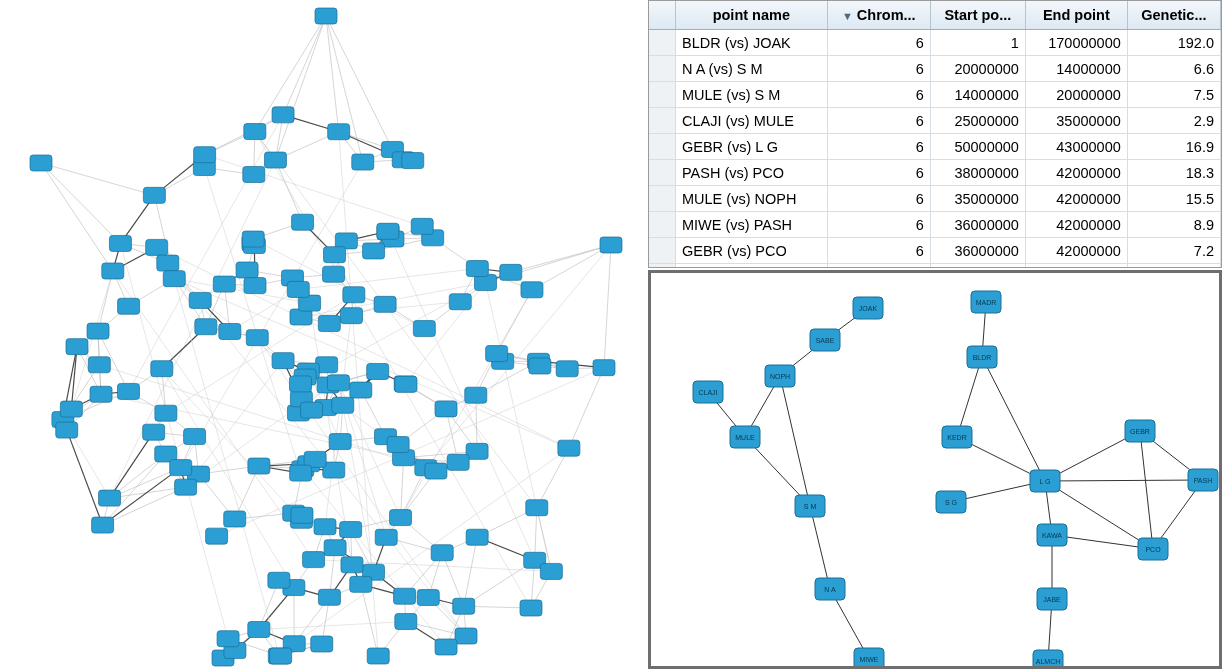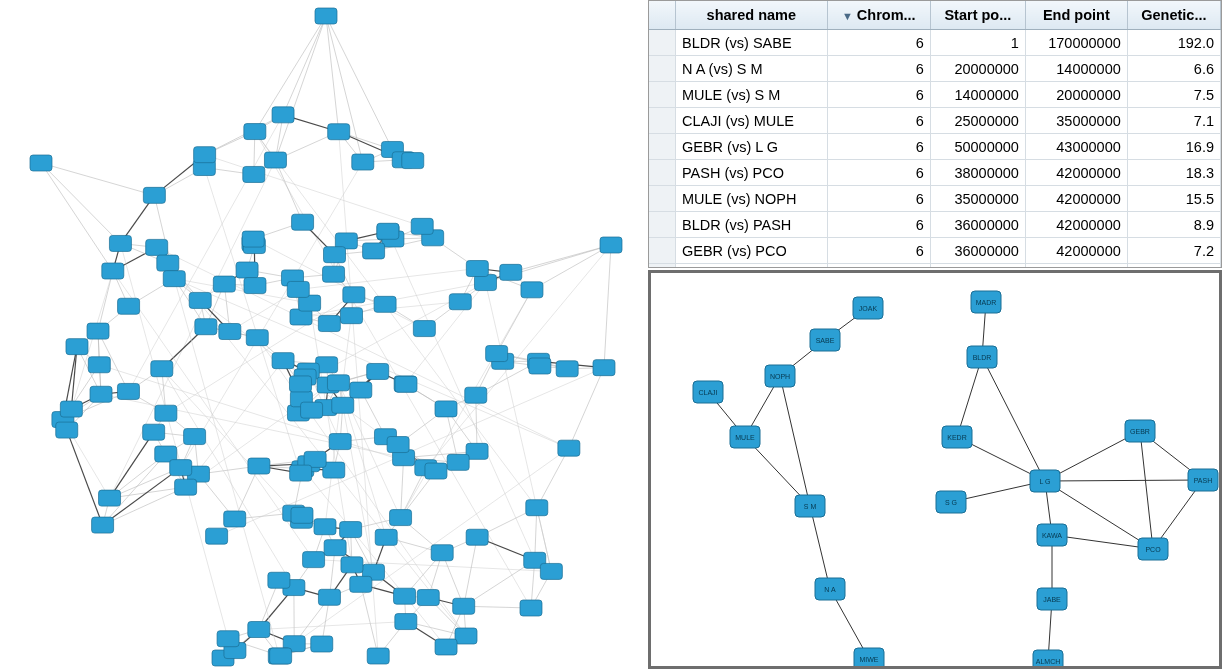--- a/index.html
+++ b/index.html
@@ -619,31 +619,31 @@
         <rect x="394.9898918690047" y="376.286742275773" width="22" height="16" rx="3" ry="3" fill="#2b9fd4" stroke="#1a6e95" stroke-width="0.7"></rect>
       </g>
     </svg>
 </div>
 
 <div class="panel" id="table-panel">
   <table class="data">
     <thead>
       <tr>
         <th class="rowgrip"></th>
-        <th><span>shared name</span></th>
+        <th><span>point name</span></th>
         <th><span class="filter-icon">▼</span><span>Chrom...</span></th>
         <th><span>Start po...</span></th>
         <th><span>End point</span></th>
         <th><span>Genetic...</span></th>
       </tr>
     </thead>
     <tbody id="table-body">
         <tr>
           <td class="rowgrip"></td>
-          <td class="name">BLDR (vs) SABE</td>
+          <td class="name">BLDR (vs) JOAK</td>
           <td class="num">6</td>
           <td class="num">1</td>
           <td class="num">170000000</td>
           <td class="num">192.0</td>
         </tr>
         <tr>
           <td class="rowgrip"></td>
           <td class="name">N A (vs) S M</td>
           <td class="num">6</td>
           <td class="num">20000000</td>
@@ -657,21 +657,21 @@
           <td class="num">14000000</td>
           <td class="num">20000000</td>
           <td class="num">7.5</td>
         </tr>
         <tr>
           <td class="rowgrip"></td>
           <td class="name">CLAJI (vs) MULE</td>
           <td class="num">6</td>
           <td class="num">25000000</td>
           <td class="num">35000000</td>
-          <td class="num">7.1</td>
+          <td class="num">2.9</td>
         </tr>
         <tr>
           <td class="rowgrip"></td>
           <td class="name">GEBR (vs) L G</td>
           <td class="num">6</td>
           <td class="num">50000000</td>
           <td class="num">43000000</td>
           <td class="num">16.9</td>
         </tr>
         <tr>
@@ -685,21 +685,21 @@
         <tr>
           <td class="rowgrip"></td>
           <td class="name">MULE (vs) NOPH</td>
           <td class="num">6</td>
           <td class="num">35000000</td>
           <td class="num">42000000</td>
           <td class="num">15.5</td>
         </tr>
         <tr>
           <td class="rowgrip"></td>
-          <td class="name">BLDR (vs) PASH</td>
+          <td class="name">MIWE (vs) PASH</td>
           <td class="num">6</td>
           <td class="num">36000000</td>
           <td class="num">42000000</td>
           <td class="num">8.9</td>
         </tr>
         <tr>
           <td class="rowgrip"></td>
           <td class="name">GEBR (vs) PCO</td>
           <td class="num">6</td>
           <td class="num">36000000</td>

